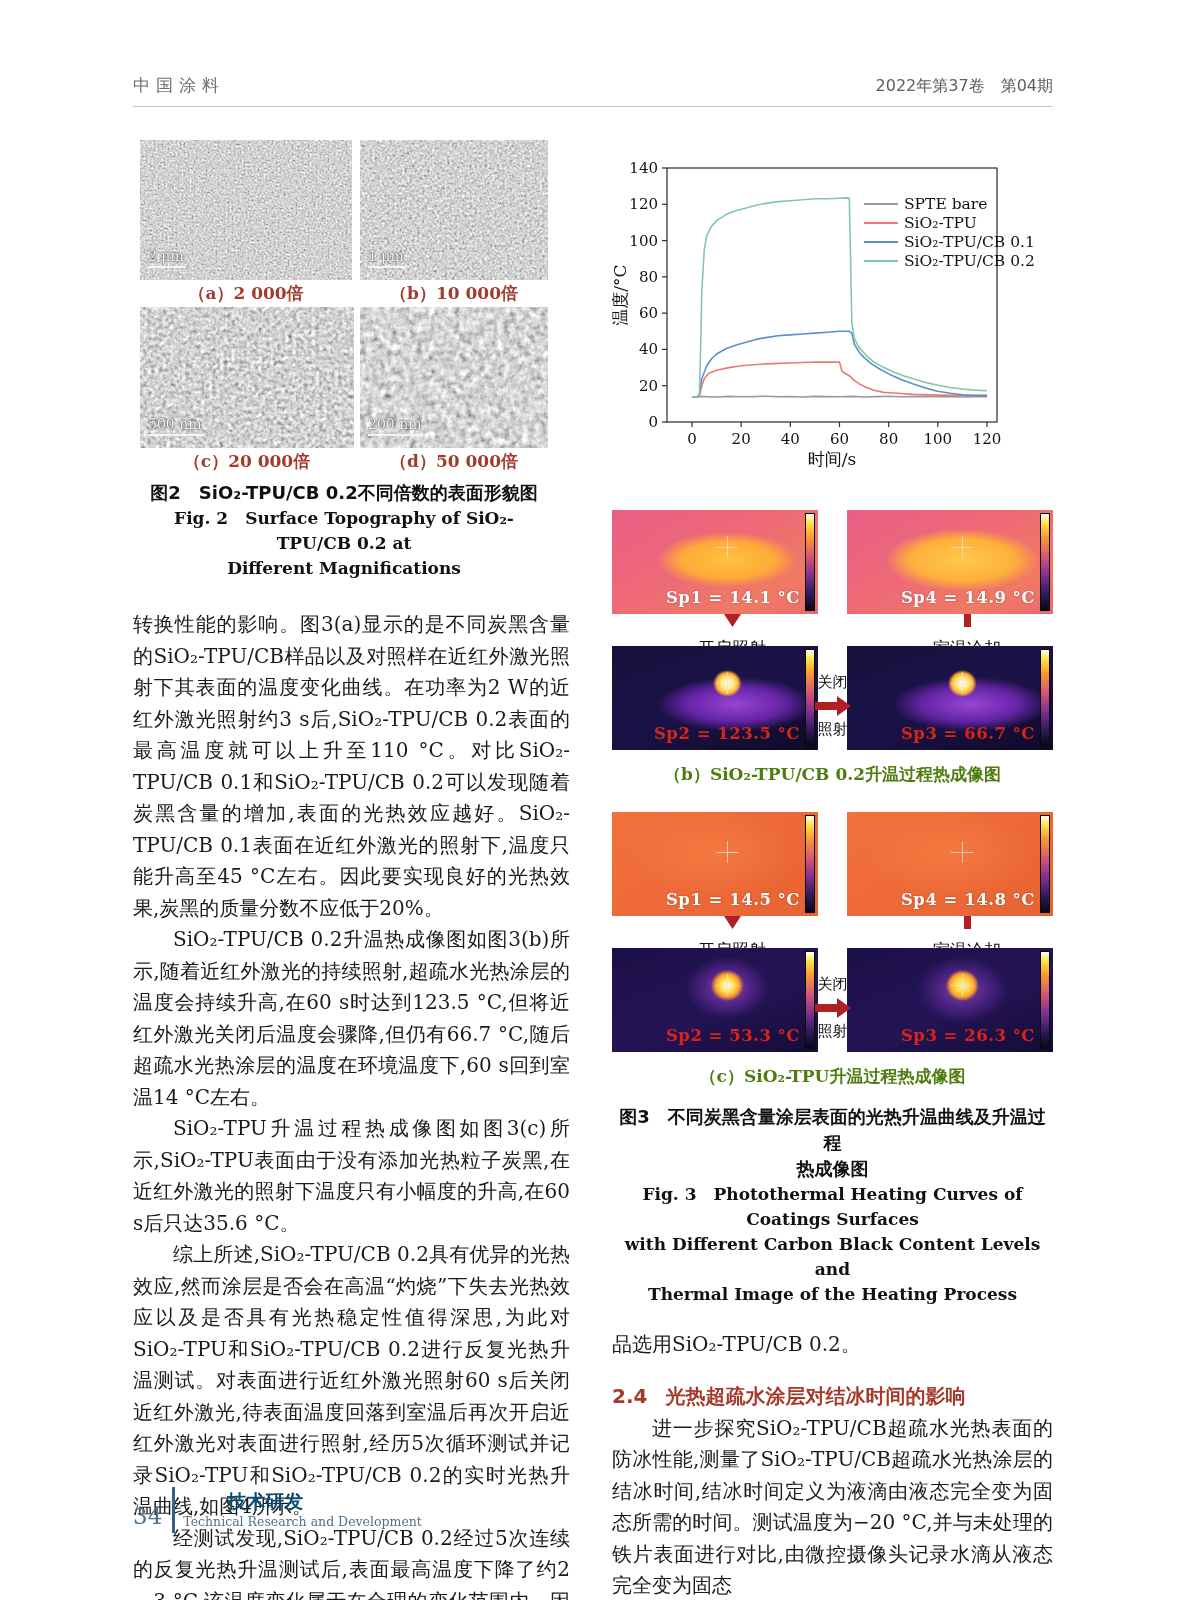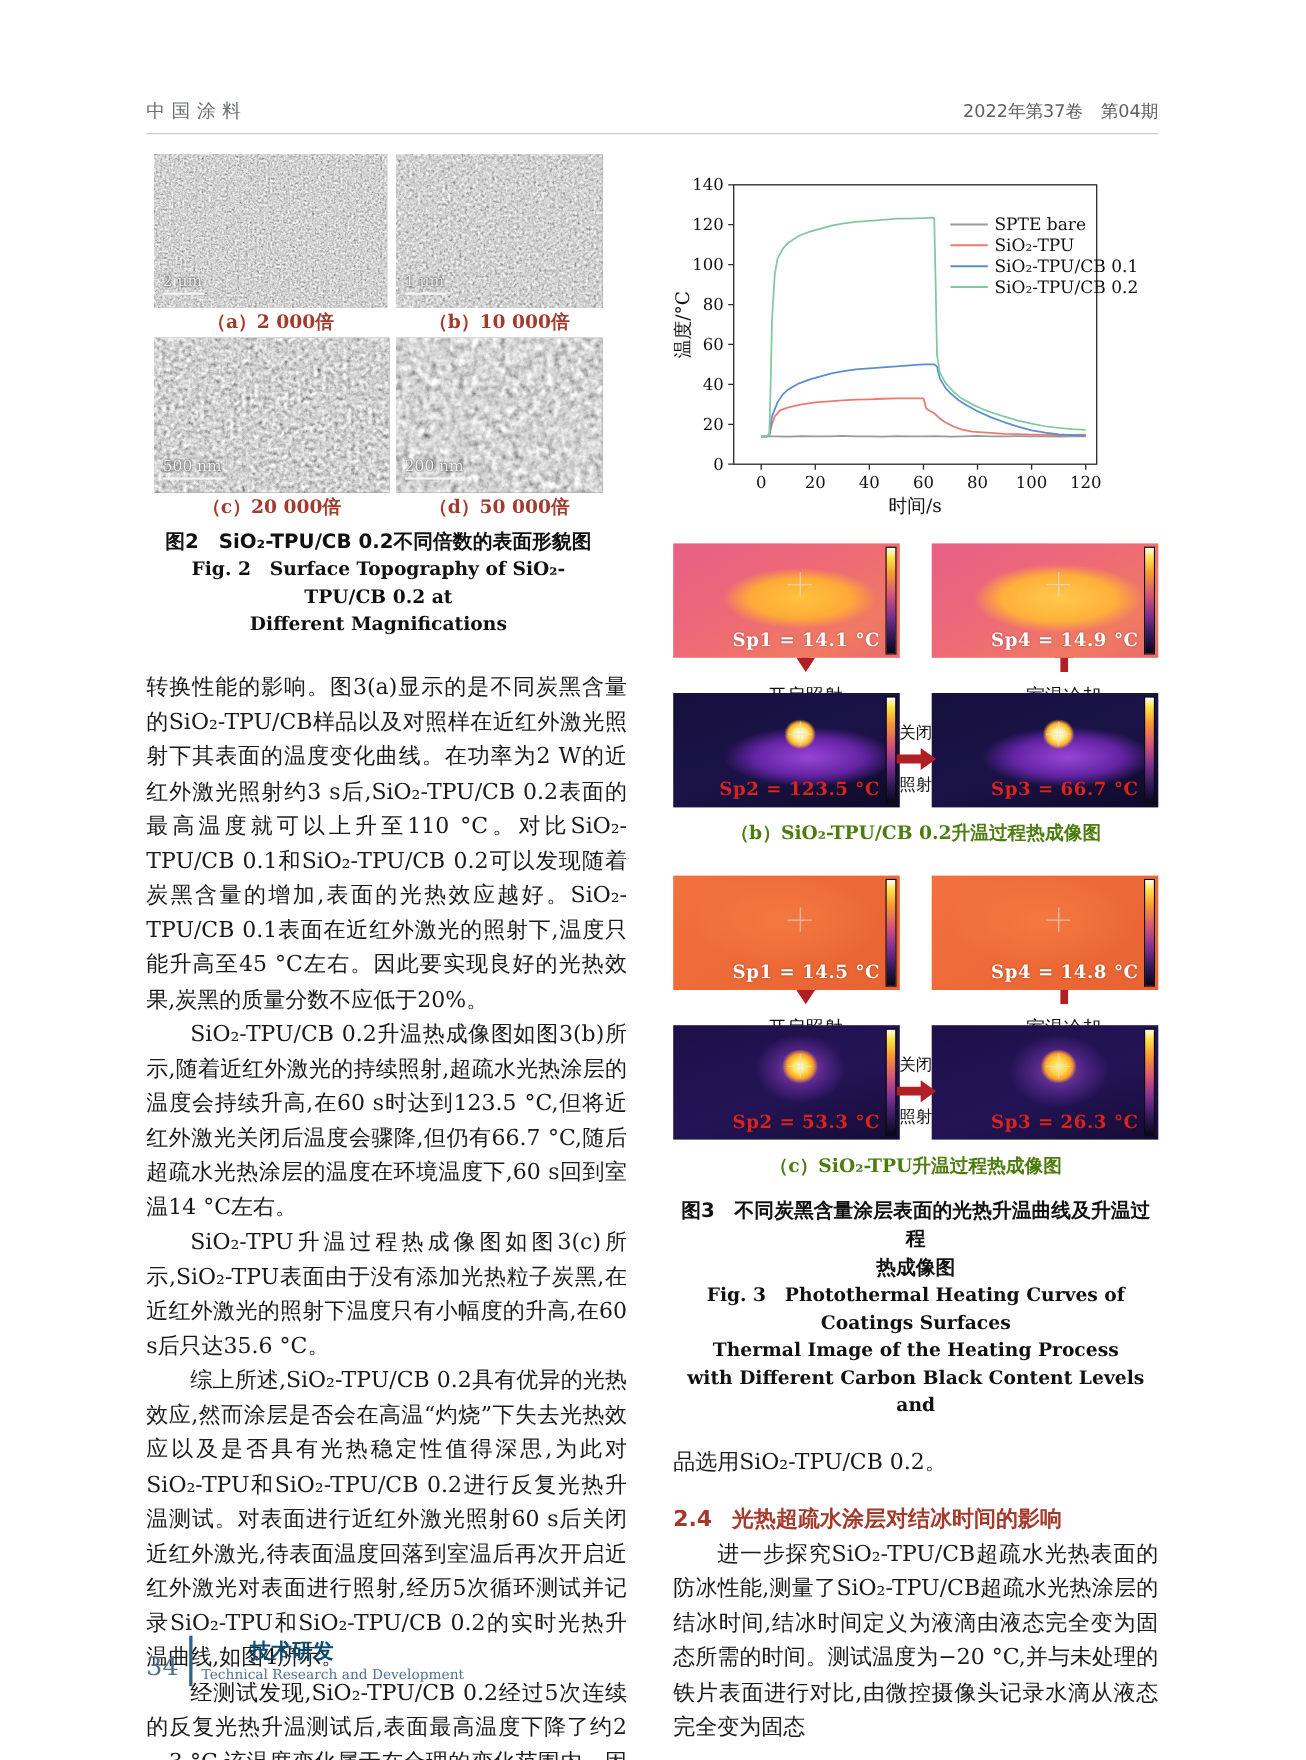--- a/index.html
+++ b/index.html
@@ -1,19 +1,19 @@
 <!DOCTYPE html>
 <html><head>
 <meta charset="utf-8">
 <style>
   html,body{margin:0;padding:0;background:#e8e8e8;}
   .page{position:relative;width:1187px;height:1600px;background:#ffffff;margin:0 auto;
         font-family:"DejaVu Serif","Liberation Serif",serif;color:#1a1a1a;overflow:hidden;}
   
-  .hdr{position:absolute;top:89px;left:133px;width:920px;display:flex;justify-content:space-between;
+  .hdr{position:absolute;top:74px;left:133px;width:920px;display:flex;justify-content:space-between;
        align-items:flex-end;padding-bottom:9px;border-bottom:1.5px solid #c2c6c9;}
   .hdr-left{font-family:"DejaVu Sans","Liberation Sans",sans-serif;font-size:17px;color:#6a6f73;letter-spacing:6px;}
   .hdr-right{font-family:"DejaVu Sans","Liberation Sans",sans-serif;font-size:16px;color:#5a5f63;}
   
   .content{position:absolute;top:140px;left:133px;width:920px;display:flex;gap:42px;}
   .col-left{width:437px;}
   .col-right{width:441px;}
   
   .fig2{margin:0 0 0 7px;width:408px;}
   .sem-row{display:flex;gap:8px;}
@@ -29,21 +29,21 @@
                 font-family:"DejaVu Sans","Liberation Sans",sans-serif;color:#111;}
   .fig-title-en{text-align:center;font-size:17px;font-weight:bold;line-height:25px;color:#111;}
   
   .body-p{margin:0;font-size:20px;line-height:31.5px;text-align:justify;text-indent:2em;}
   .body-p.noindent{text-indent:0;}
   .left-paras{margin-top:28px;}
   
   #chart-svg{display:block;}
   .chart-cap{margin-top:2px;text-align:center;font-size:17px;font-weight:bold;color:#a23b2e;height:24px;line-height:24px;}
   
-  .thermal-group{position:relative;margin-top:22px;width:441px;}
+  .thermal-group{position:relative;margin-top:38px;width:441px;}
   .t-row{display:flex;justify-content:space-between;}
   .t-panel{position:relative;width:206px;height:104px;overflow:hidden;}
   .t-panel.pinkA{background:
       radial-gradient(46% 36% at 56% 48%, #ffc23e 0%, #ffab38 48%, rgba(248,122,96,0) 74%),
       linear-gradient(150deg,#e85f86 0%,#ee6a76 45%,#f07a62 78%,#e96a70 100%);}
   .t-panel.pinkB{background:
       radial-gradient(50% 40% at 56% 48%, #ffc94d 0%, #ffb03a 50%, rgba(248,122,96,0) 75%),
       linear-gradient(150deg,#e85f86 0%,#ee6a76 45%,#f07a62 78%,#e96a70 100%);}
   .t-panel.darkB{background:
       radial-gradient(7% 13% at 56% 36%, #ffffff 0%, #ffe97a 45%, #ffae2e 75%, rgba(255,140,40,0) 100%),
@@ -336,22 +336,22 @@
             </svg>
           <span>照射</span>
         </div>
         <div class="t-caption">（c）SiO₂-TPU升温过程热成像图</div>
       </div>
 
       <div class="fig3-titles">
         <div class="fig-title-cn" style="margin-top:0">图3　不同炭黑含量涂层表面的光热升温曲线及升温过程</div>
         <div class="fig-title-cn" style="margin-top:0">热成像图</div>
         <div class="fig-title-en">Fig. 3　Photothermal Heating Curves of Coatings Surfaces</div>
+        <div class="fig-title-en">with Different Carbon Black Content Levels and</div>
         <div class="fig-title-en">Thermal Image of the Heating Process</div>
-        <div class="fig-title-en">with Different Carbon Black Content Levels and</div>
       </div>
 
       <p class="lead-line">品选用SiO₂-TPU/CB 0.2。</p>
       <div class="sec-heading">
         <span class="sec-num">2.4</span><span>光热超疏水涂层对结冰时间的影响</span>
       </div>
       <p class="body-p" style="margin-top:1px">进一步探究SiO₂-TPU/CB超疏水光热表面的防冰性能,测量了SiO₂-TPU/CB超疏水光热涂层的结冰时间,结冰时间定义为液滴由液态完全变为固态所需的时间。测试温度为−20 °C,并与未处理的铁片表面进行对比,由微控摄像头记录水滴从液态完全变为固态</p>
     </div>
   </div>
 

